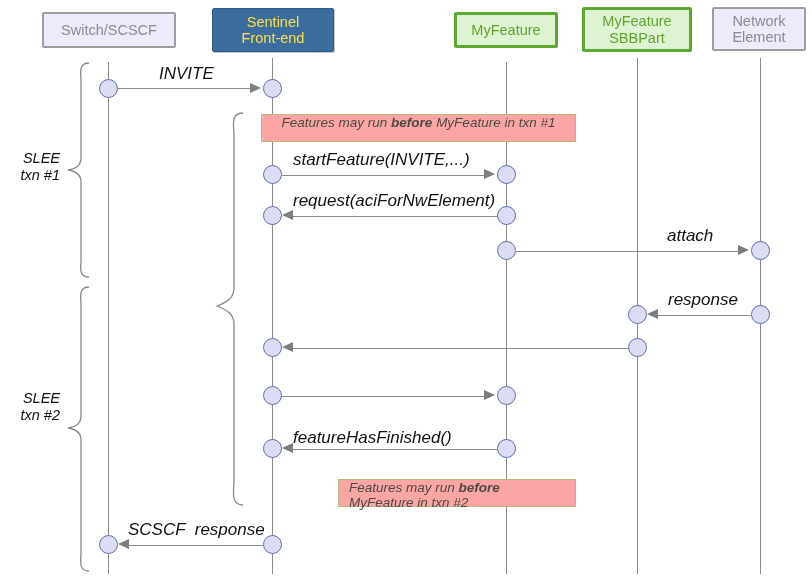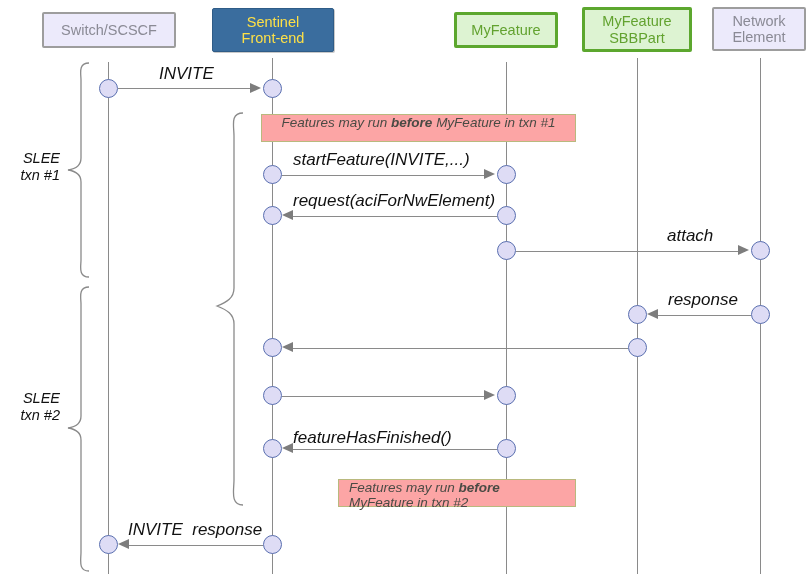--- a/index.html
+++ b/index.html
@@ -227,15 +227,15 @@
   <div class="evt" style="left:263px; top:439px;"></div>
   <div class="evt" style="left:497px; top:439px;"></div>
   <div class="msgline" style="left:288px; top:448.5px; width:209px;"></div>
   <div class="arrow left" style="left:282px; top:443px;"></div>
   <div class="msglabel" style="left:293px; top:428px;">featureHasFinished()</div>
 
   <div class="evt" style="left:99px;  top:535px;"></div>
   <div class="evt" style="left:263px; top:535px;"></div>
   <div class="msgline" style="left:124px; top:544.5px; width:139px;"></div>
   <div class="arrow left" style="left:118px; top:539px;"></div>
-  <div class="msglabel" style="left:128px; top:520px;">INVITE  response</div>
+  <div class="msglabel" style="left:128px; top:520px;">SCSCF  response</div>
 
 </div>
 
 </body></html>

